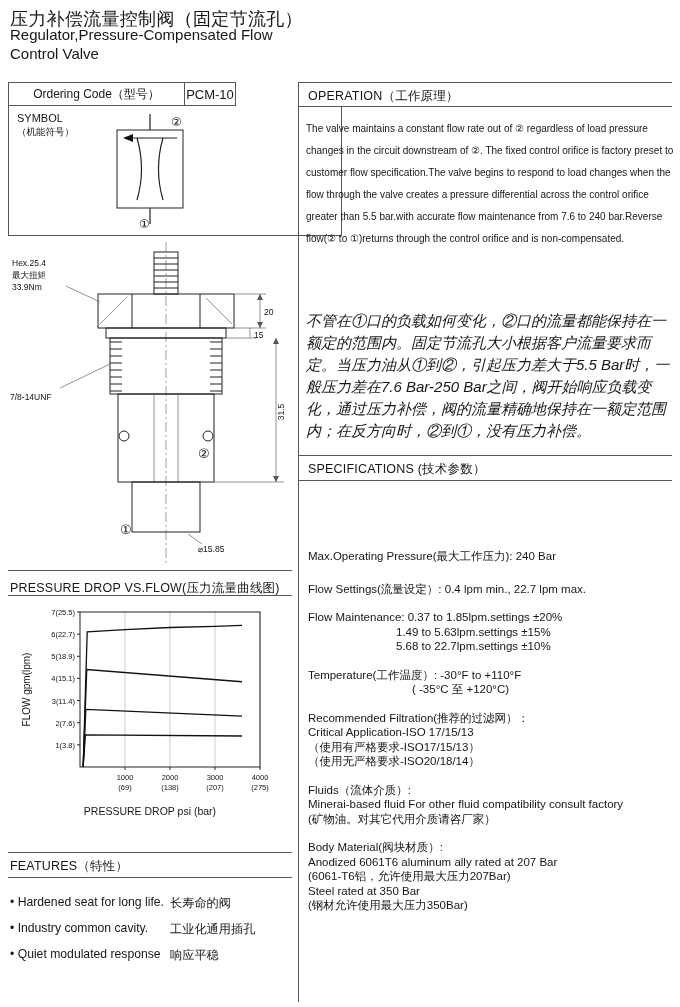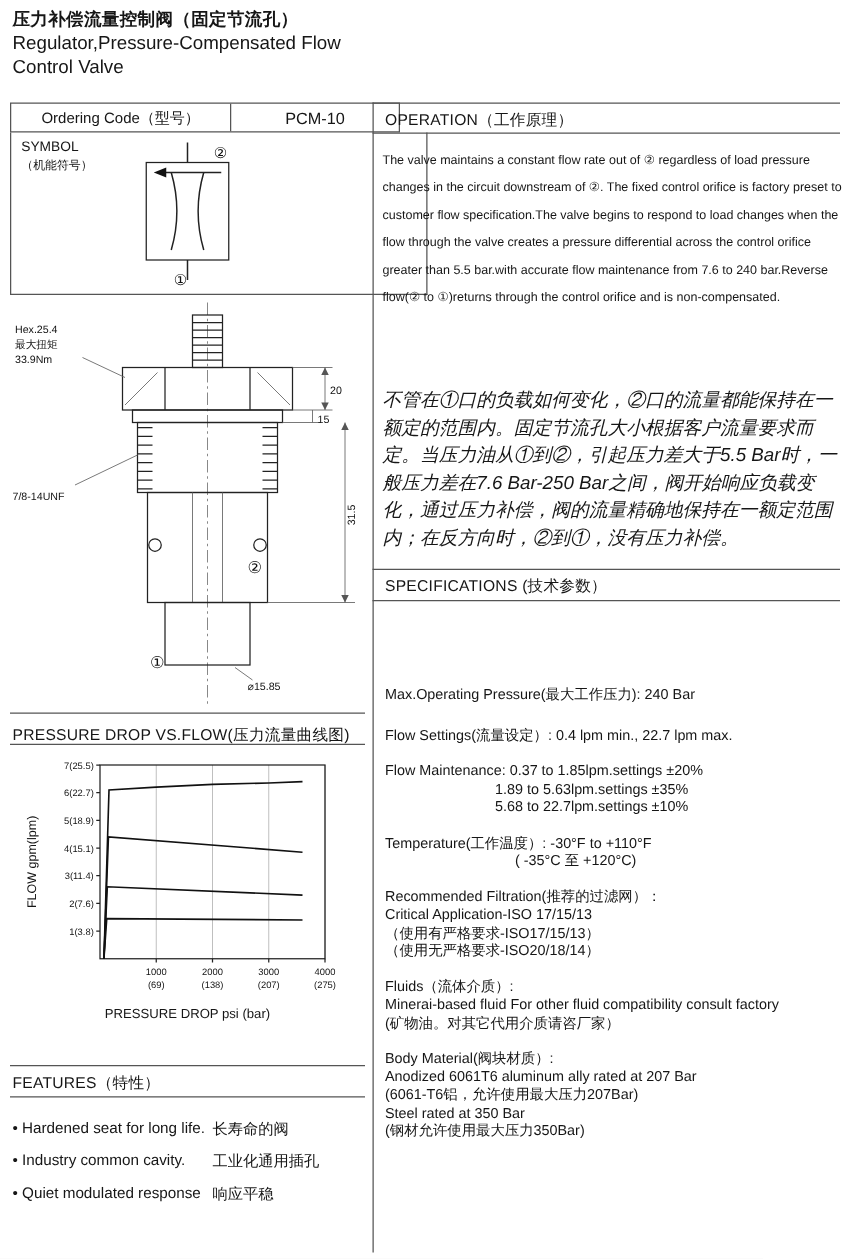--- a/index.html
+++ b/index.html
@@ -1,25 +1,25 @@
 <!DOCTYPE html>
 <html><head>
 <meta charset="utf-8">
 <style>
   * { margin:0; padding:0; box-sizing:border-box; }
   body { background:#eaeaea; font-family:"Liberation Sans", sans-serif; }
   .page { position:relative; width:680px; height:1007px; margin:0 auto; background:#fff; color:#161616; overflow:hidden; }
 
   
-  .title-zh  { position:absolute; left:10px; top:7px;  font-size:14px; font-weight:700; letter-spacing:.3px; }
+  .title-zh  { position:absolute; left:10px; top:7px;  font-size:18px; font-weight:400; letter-spacing:.3px; }
   .title-en1 { position:absolute; left:10px; top:26px; font-size:15px;   font-weight:500; }
   .title-en2 { position:absolute; left:10px; top:45px; font-size:15px;   font-weight:500; }
 
   
-  .ordering-box { position:absolute; left:8px; top:82px; width:312px; height:24px; border:1px solid #555; display:flex; align-items:stretch; }
+  .ordering-box { position:absolute; left:8px; top:82px; width:228px; height:24px; border:1px solid #555; display:flex; align-items:stretch; }
   .ordering-label { width:176px; border-right:1px solid #555; display:flex; align-items:center; justify-content:center; font-size:12px; }
   .ordering-code  { flex:1; display:flex; align-items:center; justify-content:center; font-size:13px; }
 
   
   .symbol-box { position:absolute; left:8px; top:106px; width:334px; height:130px; border:1px solid #555; border-top:none; }
   .symbol-label    { position:absolute; left:8px; top:6px;  font-size:11px; }
   .symbol-sublabel { position:absolute; left:8px; top:20px; font-size:9.5px; }
   .symbol-svg { position:absolute; left:76px; top:6px; }
 
   
@@ -261,21 +261,21 @@
   <div class="hrule rule-spec-bot"></div>
   <div class="specs-list">
       <div class="spec-group">
         <div class="spec-line">Max.Operating Pressure(最大工作压力): 240 Bar</div>
       </div>
       <div class="spec-group">
         <div class="spec-line">Flow Settings(流量设定）: 0.4 lpm min., 22.7 lpm max.</div>
       </div>
       <div class="spec-group">
         <div class="spec-line">Flow Maintenance: 0.37 to 1.85lpm.settings ±20%</div>
-        <div class="spec-line" style="padding-left: 88px;">1.89 to 5.63lpm.settings ±35%</div>
+        <div class="spec-line" style="padding-left: 88px;">1.49 to 5.63lpm.settings ±15%</div>
         <div class="spec-line" style="padding-left: 88px;">5.68 to 22.7lpm.settings ±10%</div>
       </div>
       <div class="spec-group">
         <div class="spec-line">Temperature(工作温度）: -30°F to +110°F</div>
         <div class="spec-line" style="padding-left: 104px;">( -35°C 至 +120°C)</div>
       </div>
       <div class="spec-group">
         <div class="spec-line">Recommended Filtration(推荐的过滤网）：</div>
         <div class="spec-line">Critical Application-ISO 17/15/13</div>
         <div class="spec-line">（使用有严格要求-ISO17/15/13）</div>

